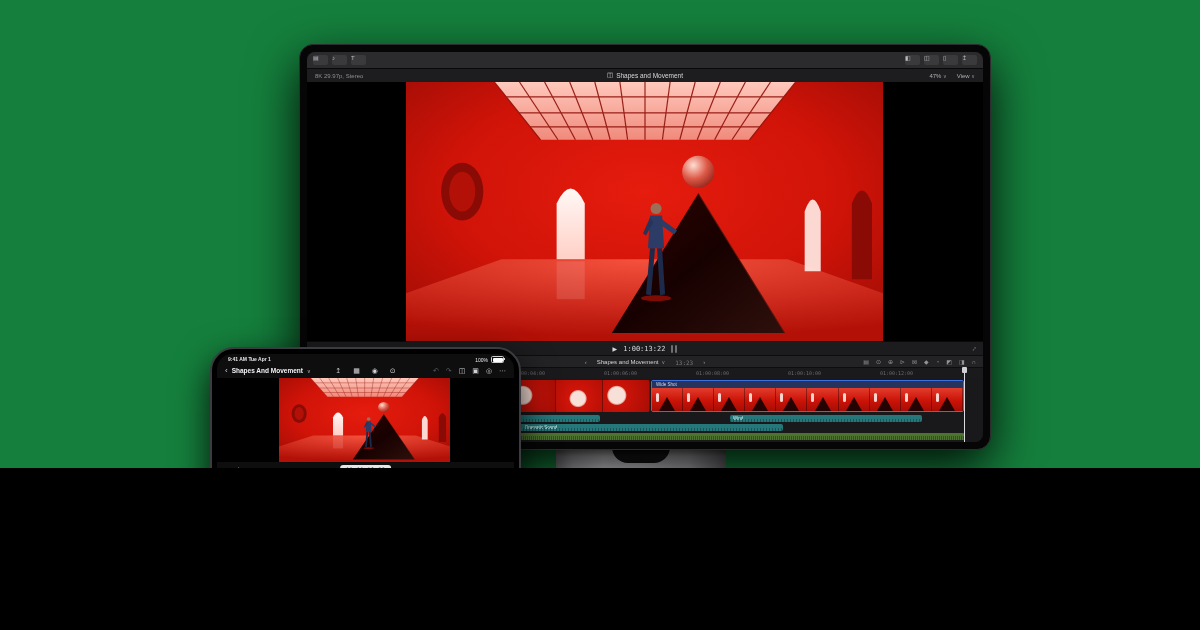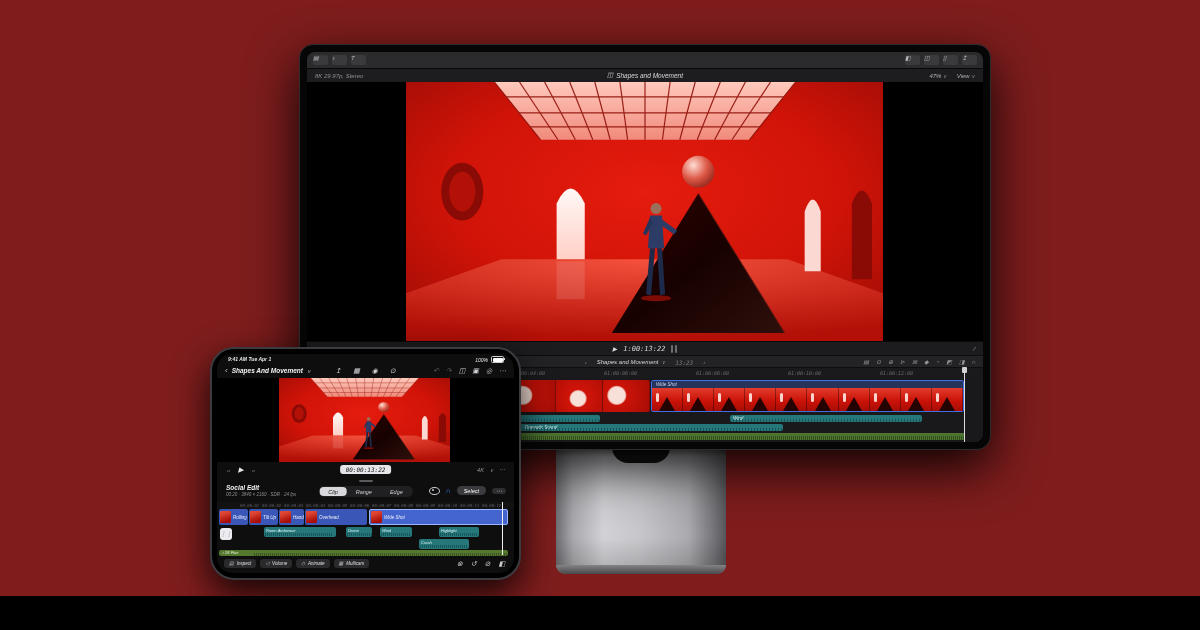--- a/index.html
+++ b/index.html
@@ -1,17 +1,17 @@
 <!DOCTYPE html>
 <html><head>
 <meta charset="utf-8">
 <style>
   html,body{margin:0;padding:0;background:#000;}
-  #canvas{position:relative;width:1200px;height:596px;background:#7f1d1d;overflow:hidden;
-          font-family:"Liberation Sans",sans-serif;font-style:italic;-webkit-font-smoothing:antialiased;}
+  #canvas{position:relative;width:1200px;height:468px;background:#15803d;overflow:hidden;
+          font-family:"Liberation Sans",sans-serif;-webkit-font-smoothing:antialiased;}
   .tc{font-family:"DejaVu Sans Mono",monospace;}
 
   
   #stand{position:absolute;left:556px;top:446px;width:170px;height:128px;border-radius:3px 3px 10px 10px;
     background:linear-gradient(90deg,#6f6f73 0%,#a8a8ac 10%,#d2d2d6 28%,#c6c6ca 50%,#aaaaae 78%,#707074 94%,#55555a 100%);}
   #stand:after{content:"";position:absolute;inset:0;border-radius:inherit;
     background:linear-gradient(180deg,rgba(0,0,0,.35) 0%,rgba(255,255,255,.08) 8%,rgba(255,255,255,0) 30%,rgba(0,0,0,0) 72%,rgba(0,0,0,.18) 100%);}
   #stand-notch{position:absolute;left:56px;top:0;width:58px;height:17px;background:#050505;border-radius:0 0 16px 16px;}
   #stand-foot{position:absolute;left:0;bottom:0;width:100%;height:9px;border-radius:0 0 10px 10px;
     background:linear-gradient(180deg,#98989c,#5a5a5e);}

